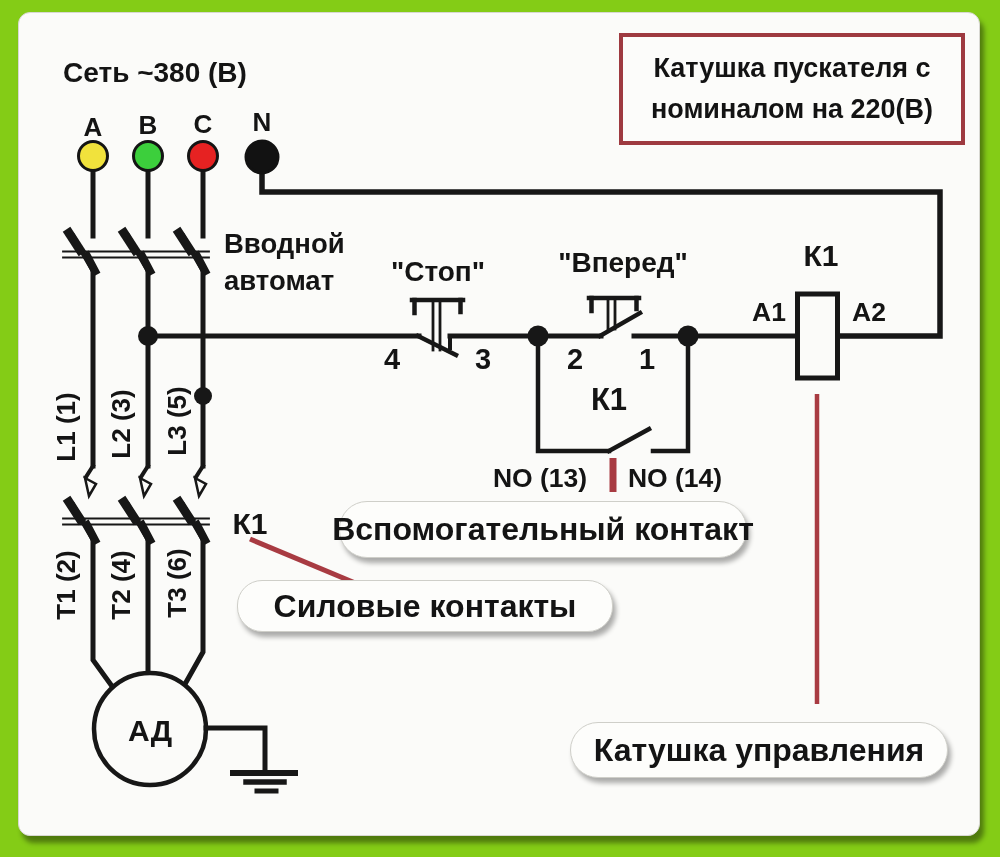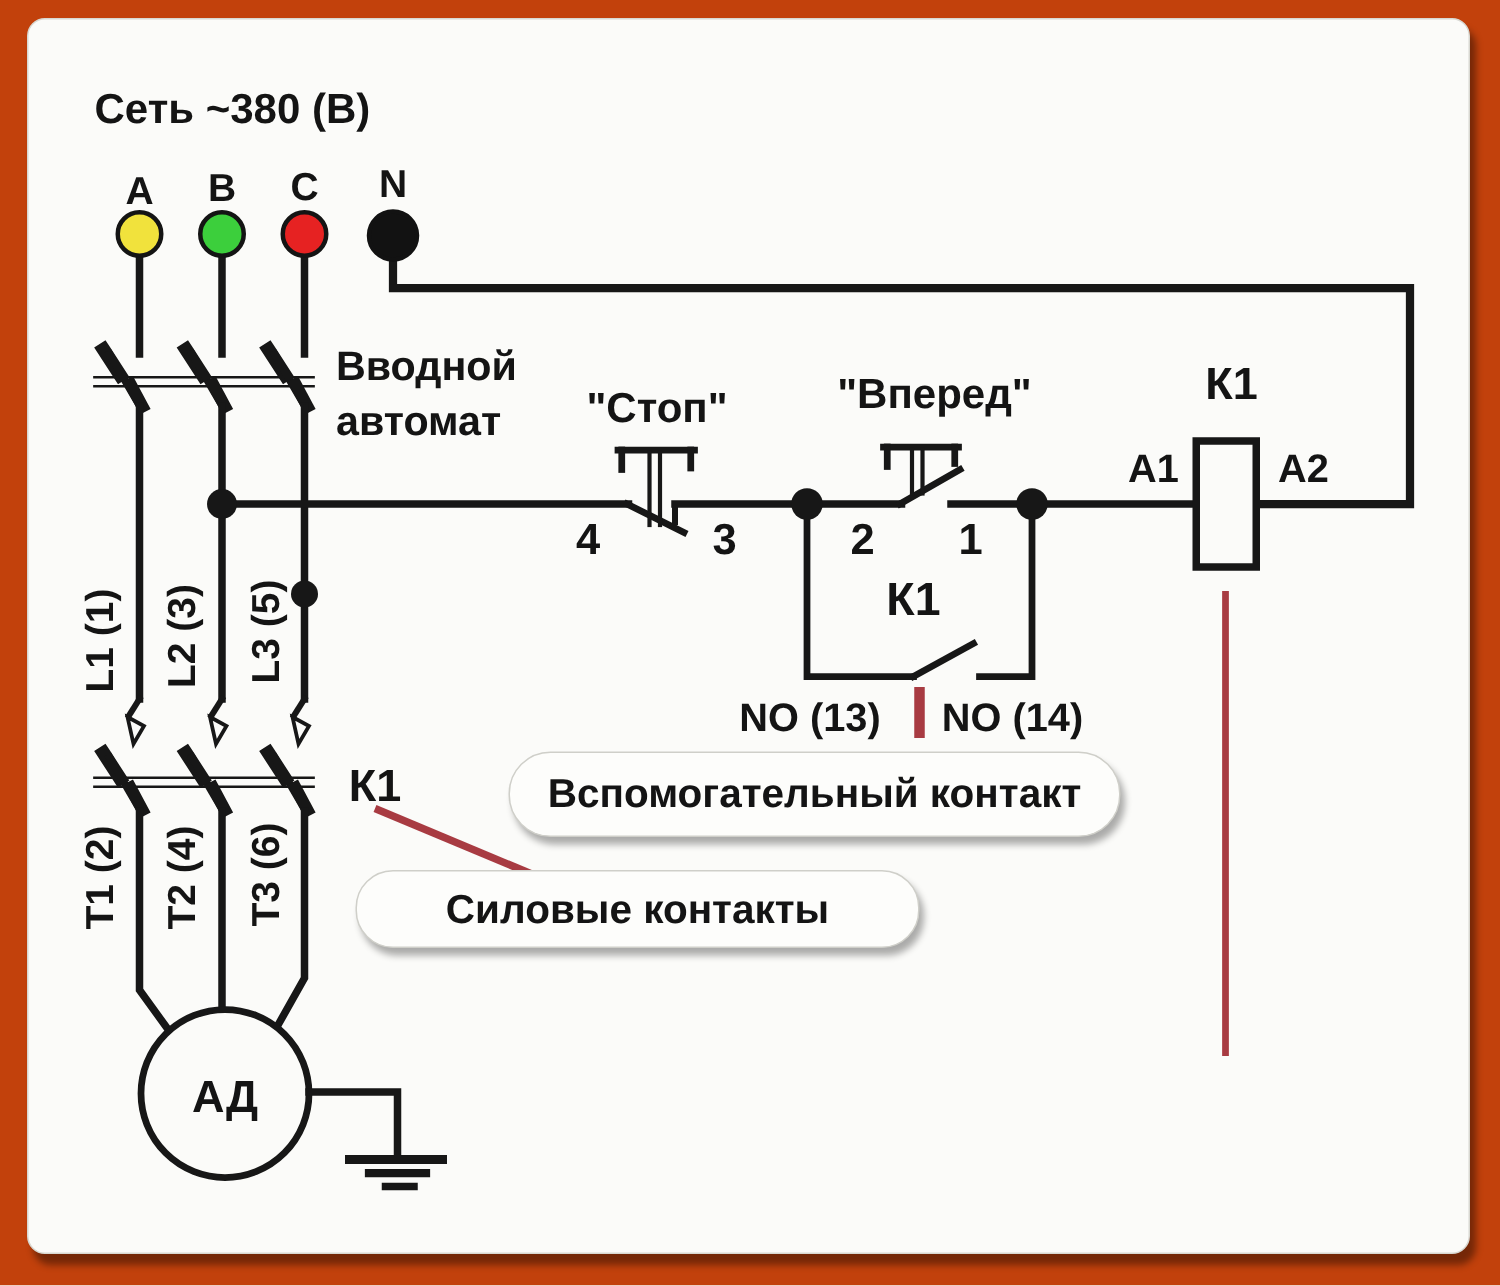--- a/index.html
+++ b/index.html
@@ -1,26 +1,26 @@
 <!DOCTYPE html>
 <html><head>
 <meta charset="utf-8">
 <style>
   html,body{margin:0;padding:0;background:#ffffff;}
-  .stage{position:relative;width:1000px;height:857px;background:#c2410c;overflow:hidden;
+  .stage{position:relative;width:1000px;height:857px;background:#84cc16;overflow:hidden;
          font-family:"Liberation Sans",sans-serif;}
   .paper{position:absolute;left:18px;top:12px;width:960px;height:822px;background:#fbfbf9;
          border:1px solid #d8d8d2;border-radius:12px;
          box-shadow:4px 7px 5px rgba(0,0,0,0.40);}
   svg.schematic{position:absolute;left:0;top:0;}
   svg text{font-family:"Liberation Sans",sans-serif;font-weight:700;fill:#141414;}
   .pill{position:absolute;display:flex;align-items:center;justify-content:center;
         background:#fdfdfb;border:1px solid #cfcfc9;border-radius:28px;
         box-shadow:3px 5px 5px rgba(0,0,0,0.32);
-        font-weight:700;font-size:27px;color:#141414;white-space:nowrap;}
+        font-weight:700;font-size:32px;color:#141414;white-space:nowrap;}
   .pill-aux{left:339px;top:501px;width:406px;height:55px;}
   .pill-power{left:237px;top:580px;width:374px;height:50px;border-radius:25px;}
   .pill-coil{left:570px;top:722px;width:376px;height:54px;}
   .note-box{position:absolute;left:619px;top:33px;width:338px;height:104px;
         background:#fcfcfa;border:4px solid #9e3a40;
         display:flex;flex-direction:column;align-items:center;justify-content:center;
         font-weight:700;font-size:27px;line-height:41px;color:#131313;white-space:nowrap;}
 </style>
 </head>
 <body>
@@ -175,16 +175,21 @@
     <text x="130" y="424" font-size="26" text-anchor="middle" transform="rotate(-90 130 424)">L2 (3)</text>
     <text x="186" y="421" font-size="26" text-anchor="middle" transform="rotate(-90 186 421)">L3 (5)</text>
 
     <text x="75" y="585" font-size="26" text-anchor="middle" transform="rotate(-90 75 585)">T1 (2)</text>
     <text x="130" y="585" font-size="26" text-anchor="middle" transform="rotate(-90 130 585)">T2 (4)</text>
     <text x="186" y="583" font-size="26" text-anchor="middle" transform="rotate(-90 186 583)">T3 (6)</text>
 
     <text x="150" y="741" font-size="30" text-anchor="middle">АД</text>
   </svg>
 
+  <div class="note-box">
+    <div>Катушка пускателя с</div>
+    <div>номиналом на 220(В)</div>
+  </div>
 
   <div class="pill pill-aux">Вспомогательный контакт</div>
   <div class="pill pill-power">Силовые контакты</div>
+  <div class="pill pill-coil">Катушка управления</div>
 </div>
 
 </body></html>

